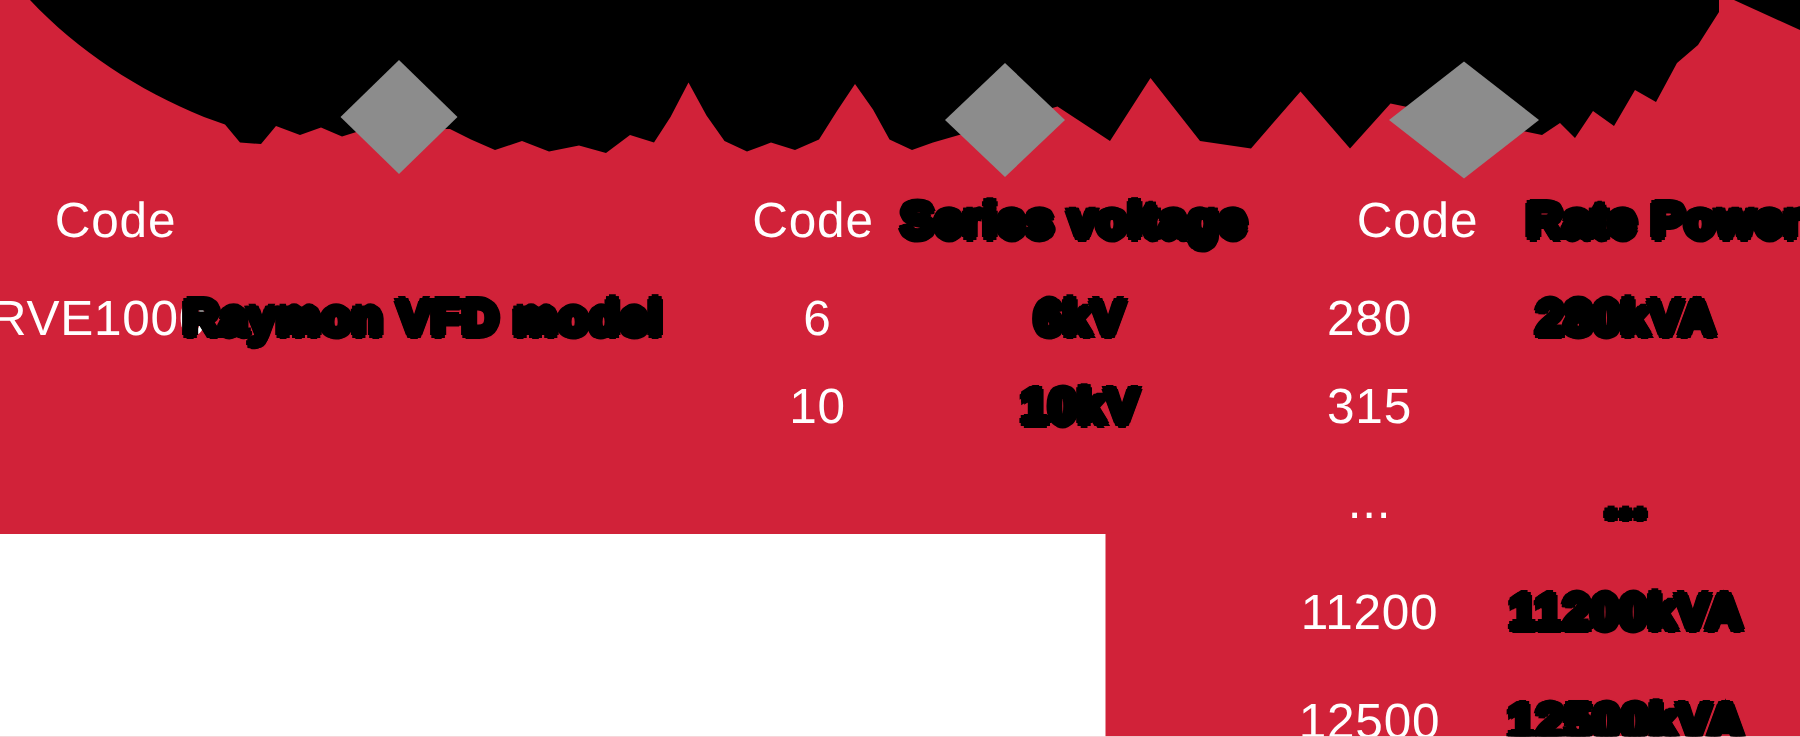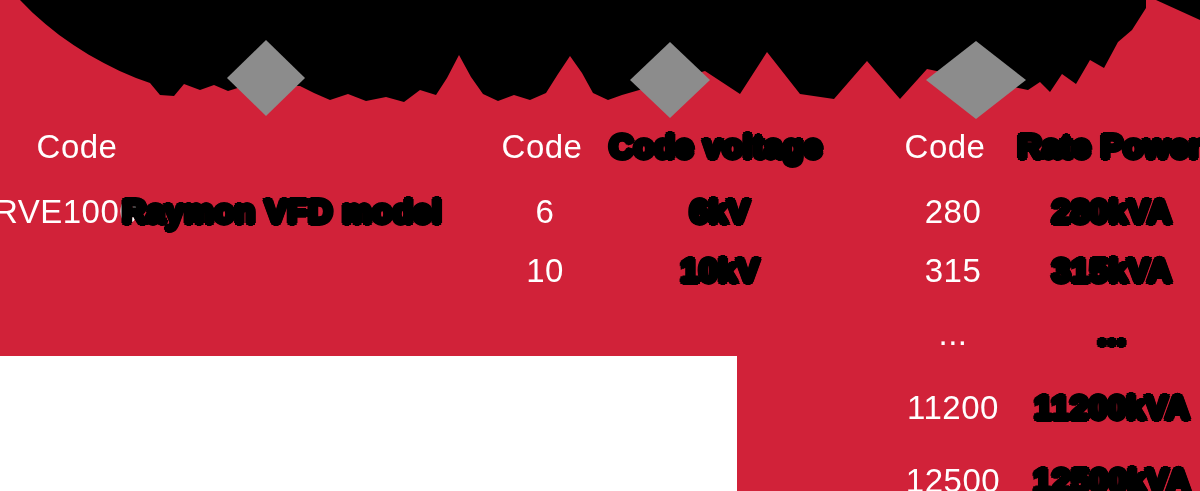--- a/index.html
+++ b/index.html
@@ -34,21 +34,21 @@
   }
   
   .hdr{top:129px;}
   .g1-code-h{left:77px;}   .g1-desc-h{left:285px;}
   .g2-code-h{left:542px;}  .g2-desc-h{left:716px;}
   .g3-code-h{left:945px;}  .g3-desc-h{left:1110px;}
   
   .r1{top:194px;} .r2{top:253px;text-align:center;} .r3{top:316px;} .r4{top:390px;text-align:right;} .r5{top:463px;}
   .c1-code{left:66px;}  .c1-desc{left:282px;}
   .c2-code{left:545px;} .c2-desc{left:720px;}
-  .c3-code{left:953px;} .c3-desc{left:1112px;}
+  .c3-code{left:913px;} .c3-desc{left:1084px;}
 </style>
 </head>
 <body>
 
 <div id="stage">
 
   <svg id="bg" viewBox="0 0 1200 491" aria-hidden="true">
 
     <rect x="0" y="0" width="1200" height="356" style="fill:var(--red,#d12239)"></rect>
 
@@ -72,32 +72,31 @@
     <polygon points="266,40 305,78 266,116 227,78" style="fill:var(--grey,#8c8c8c)"></polygon>
     <polygon points="670,42 710,80 670,118 630,80" style="fill:var(--grey,#8c8c8c)"></polygon>
     <polygon points="976,41 1026,80 976,119 926,80" style="fill:var(--grey,#8c8c8c)"></polygon>
   </svg>
 
   <span class="t w hdr g1-code-h">Code</span>
   <span class="t w r1 c1-code">RVE1000</span>
   <span class="t blob r1 c1-desc">Raymon VFD model</span>
 
   <span class="t w hdr g2-code-h">Code</span>
-  <span class="t blob hdr g2-desc-h">Code voltage</span>
+  <span class="t blob hdr g2-desc-h">Series voltage</span>
   <span class="t w r1 c2-code">6</span>
   <span class="t blob r1 c2-desc">6kV</span>
   <span class="t w r2 c2-code">10</span>
   <span class="t blob r2 c2-desc">10kV</span>
 
   <span class="t w hdr g3-code-h">Code</span>
   <span class="t blob hdr g3-desc-h">Rate Power</span>
   <span class="t w r1 c3-code">280</span>
   <span class="t blob r1 c3-desc">280kVA</span>
   <span class="t w r2 c3-code">315</span>
-  <span class="t blob r2 c3-desc">315kVA</span>
   <span class="t w r3 c3-code">...</span>
   <span class="t blob r3 c3-desc">...</span>
   <span class="t w r4 c3-code">11200</span>
   <span class="t blob r4 c3-desc">11200kVA</span>
   <span class="t w r5 c3-code">12500</span>
   <span class="t blob r5 c3-desc">12500kVA</span>
 
 </div>
 
 </body></html>

